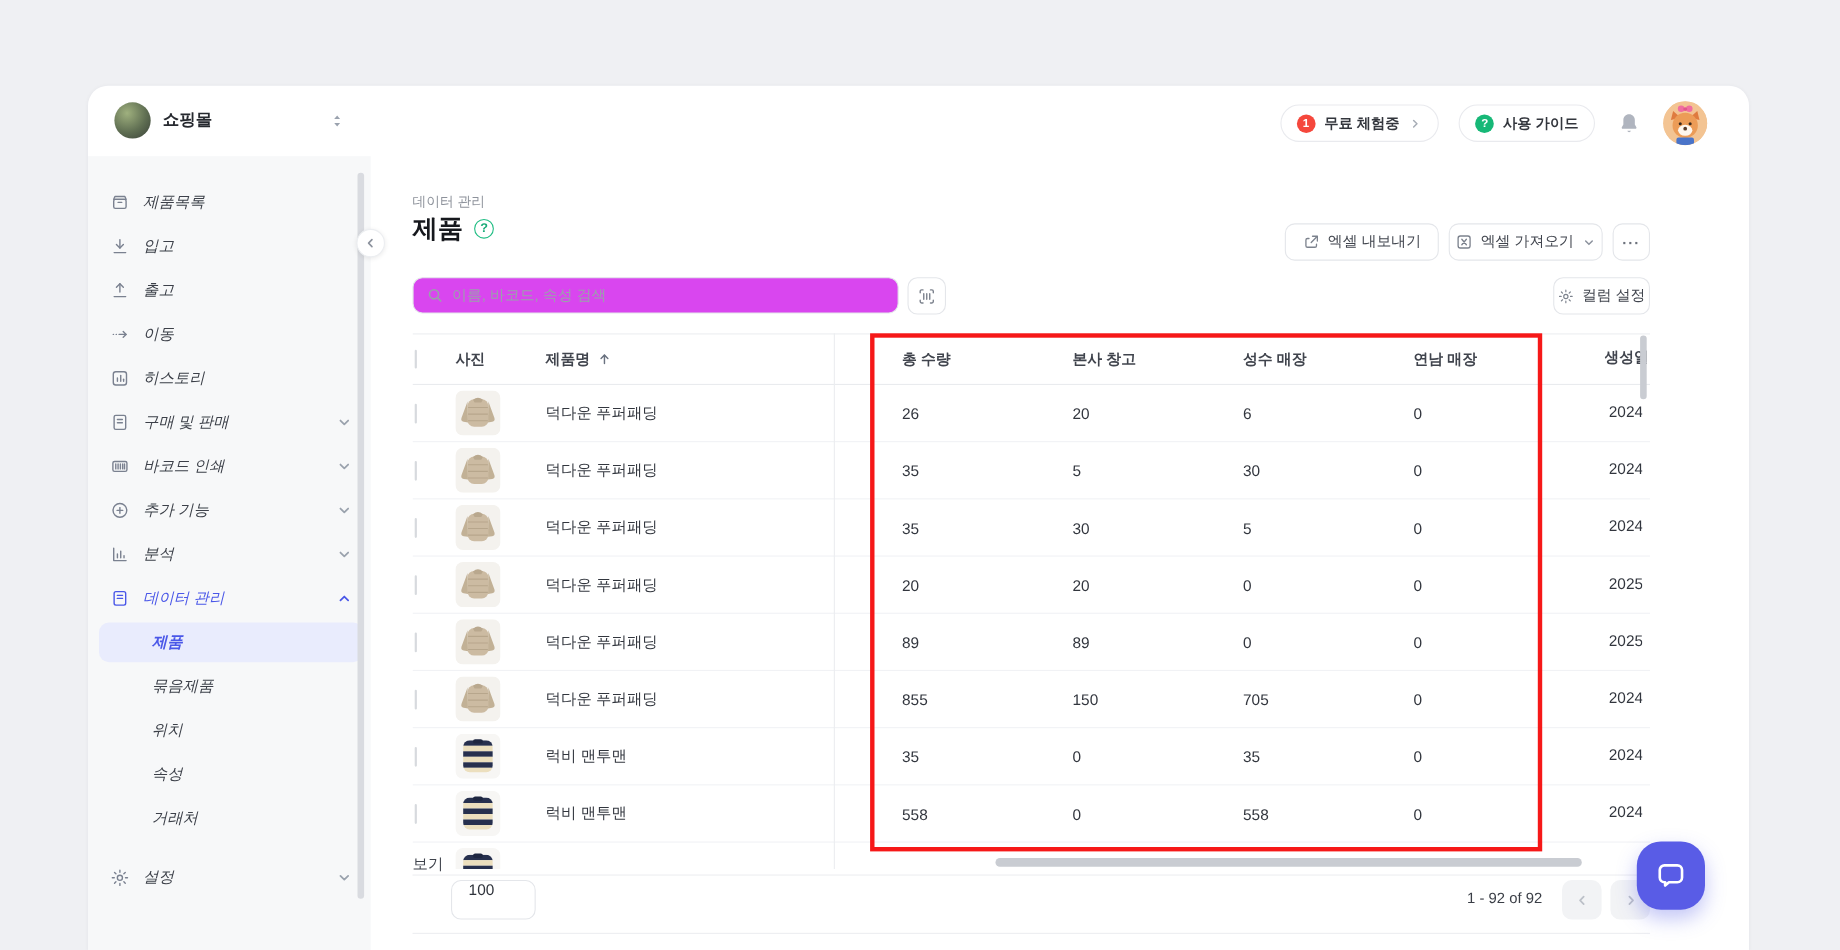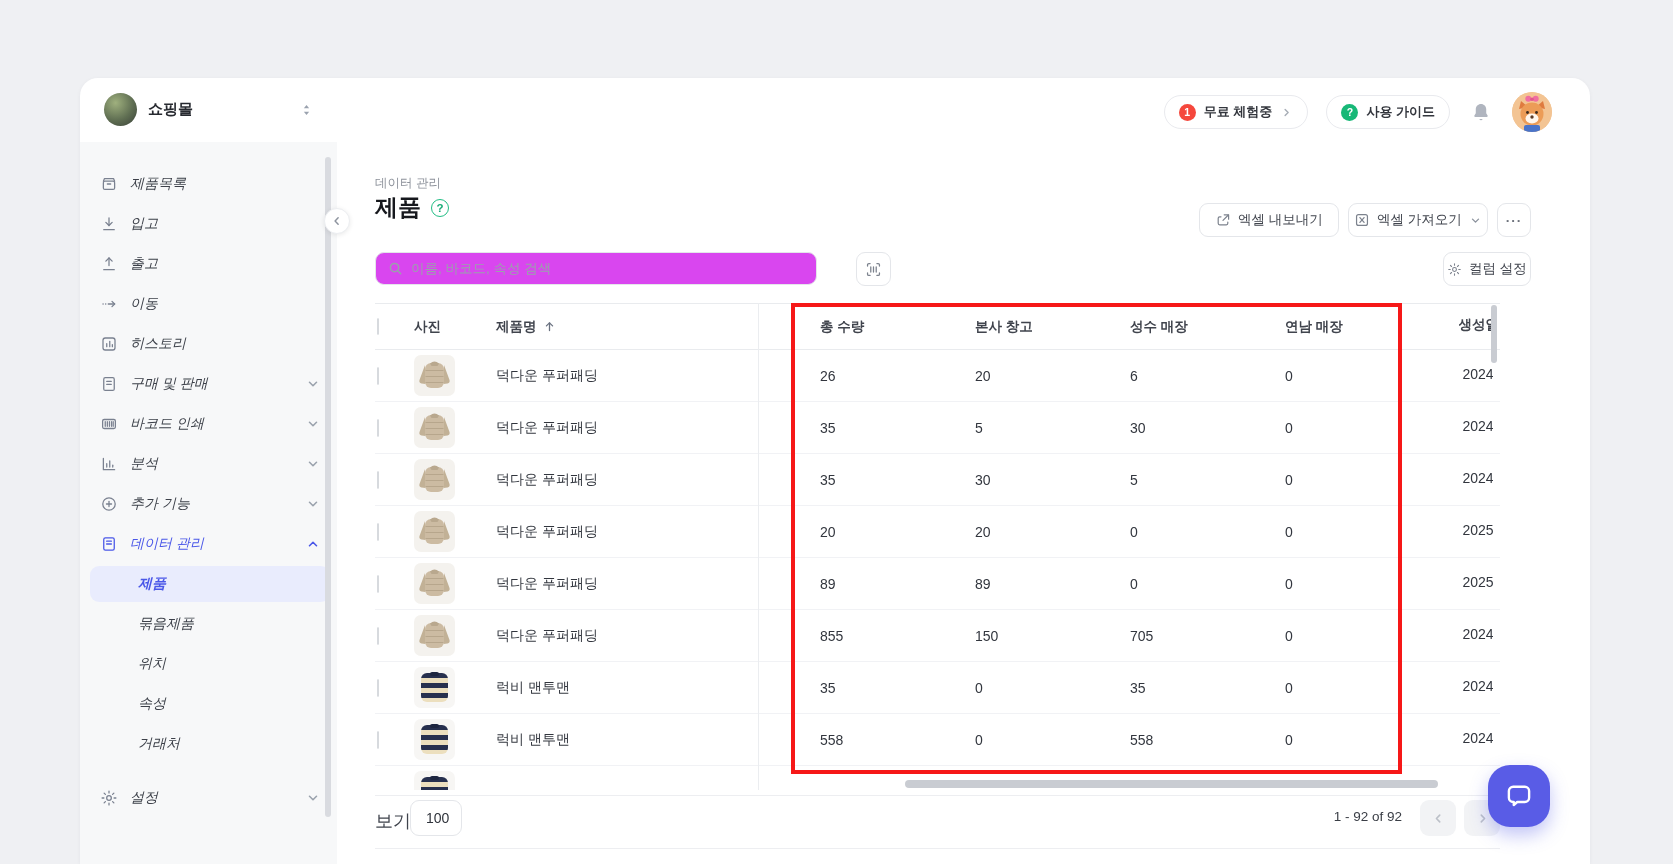--- a/index.html
+++ b/index.html
@@ -54,21 +54,21 @@
     display:flex; align-items:center; justify-content:center; color:#8d939e; z-index:8; cursor:pointer; }
   .collapse svg { width:14px; height:14px; }
   
   .breadcrumb { position:absolute; left:295px; top:97px; font-size:12.5px; color:#8d929b; }
   .pagetitle { position:absolute; left:295px; top:114px; display:flex; align-items:center; gap:10px;
     font-size:23px; font-weight:700; color:#16181d; }
   .help-badge { width:18px; height:18px; border-radius:50%; border:1.6px solid #21bd84; color:#19ab77;
     font-size:11.5px; font-weight:700; display:flex; align-items:center; justify-content:center; cursor:pointer; }
   .btn { position:absolute; height:34px; border:1px solid #e4e6ea; border-radius:9px; background:#fff;
     display:flex; align-items:center; justify-content:center; gap:7px; font-size:13.5px;
-    color:#41454e; font-weight:500; cursor:pointer;margin-left:31px; }
+    color:#41454e; font-weight:500; cursor:pointer; }
   .btn svg { flex:none; }
   .btn-ic { color:#7c828d; display:inline-flex; }
   #btn-export { left:1088px; top:125px; width:140px; }
   #btn-import { left:1237px; top:125px; width:140px; }
   #btn-more   { left:1386px; top:125px; width:34px; font-weight:700; letter-spacing:1px; color:#6d727c; }
   #btn-cols   { left:1332px; top:174px; width:88px; }
   .searchbox { position:absolute; left:295px; top:174px; width:442px; height:33px;
     border:1px solid #e4e6ea; border-radius:9px; background:#d946ef;
     display:flex; align-items:center; gap:8px; padding:0 12px; }
   .searchbox svg { flex:none; color:#9aa1ab; }
@@ -95,23 +95,23 @@
   .vdiv { position:absolute; left:678px; top:225px; width:1px; height:487px; background:#ebedf0; }
   .redbox { position:absolute; left:711px; top:225px; width:611px; height:471px;
     border:4px solid #f61818; z-index:40; pointer-events:none; }
   .hscroll { position:absolute; left:825px; top:702px; width:533px; height:8px; border-radius:4px;
     background:#c9ccd2; z-index:30; cursor:pointer; }
   .vscroll { position:absolute; left:1411px; top:227px; width:6px; height:58px; border-radius:3px;
     background:#c9ccd2; z-index:30; cursor:pointer; }
   
   .footdiv { position:absolute; left:295px; top:717px; width:1125px; height:1px; background:#edeef1; }
   .bottomdiv { position:absolute; left:295px; top:770px; width:1125px; height:1px; background:#edeef1; }
-  .viewlabel { position:absolute; left:295px; top:731px; font-size:18px; color:#3f434c;text-align:right; }
-  .pagesize { position:absolute; left:330px; top:722px; width:52px; height:36px;
-    border:1px solid #e4e6ea; border-radius:9px; background:#fff; display:flex; align-items:center;
+  .viewlabel { position:absolute; left:295px; top:699px; font-size:14px; color:#3f434c;text-align:right; }
+  .pagesize { position:absolute; left:330px; top:722px; width:77px; height:36px;
+    border:1px solid #e4e6ea; border-radius:9px; background:#fff; display:flex; 
     justify-content:space-between; padding:0 10px 0 15px; font-size:14px; color:#2f333b; cursor:pointer;gap:41px; }
   .pagesize svg { color:#6b7280; }
   .range { position:absolute; left:1192px; top:731px; width:130px; text-align:right;
     font-size:13.5px; color:#3a3e46; }
   .pgbtn { position:absolute; top:722px; width:36px; height:36px; border:none; border-radius:9px;
     background:#f2f3f5; color:#bcc0c8; display:flex; align-items:center; justify-content:center; cursor:default; }
   #pg-prev { left:1340px; } #pg-next { left:1384px; }
   
   .chat { position:absolute; left:1408px; top:687px; width:62px; height:62px; border-radius:22px;
     background:#595ce6; border:none; display:flex; align-items:center; justify-content:center;
@@ -261,42 +261,42 @@
     <span class="lbl">바코드 인쇄</span>
   <span class="chev">
               <svg viewBox="0 0 16 16" fill="none" stroke="currentColor" stroke-width="1.6" stroke-linecap="round" stroke-linejoin="round">
                 <path d="m4.5 6.3 3.5 3.4 3.5-3.4"></path>
               </svg>
             </span>
           </div>
           <div class="item">
     <span class="ic">
               <svg viewBox="0 0 24 24" fill="none" stroke="currentColor" stroke-width="1.7" stroke-linecap="round" stroke-linejoin="round">
+                <circle cx="12" cy="12" r="8.3"></circle>
+                <path d="M12 8.6v6.8"></path>
+                <path d="M8.6 12h6.8"></path>
+              </svg>
+            </span>
+    <span class="lbl">추가 기능</span>
+  <span class="chev">
+              <svg viewBox="0 0 16 16" fill="none" stroke="currentColor" stroke-width="1.6" stroke-linecap="round" stroke-linejoin="round">
+                <path d="m4.5 6.3 3.5 3.4 3.5-3.4"></path>
+              </svg>
+            </span>
+          </div>
+          <div class="item">
+    <span class="ic">
+              <svg viewBox="0 0 24 24" fill="none" stroke="currentColor" stroke-width="1.7" stroke-linecap="round" stroke-linejoin="round">
                 <path d="M4.5 4.5v15h15"></path>
                 <path d="M9 16v-4.5"></path>
                 <path d="M13 16V8"></path>
                 <path d="M17 16v-2.5"></path>
               </svg>
             </span>
     <span class="lbl">분석</span>
-  <span class="chev">
-              <svg viewBox="0 0 16 16" fill="none" stroke="currentColor" stroke-width="1.6" stroke-linecap="round" stroke-linejoin="round">
-                <path d="m4.5 6.3 3.5 3.4 3.5-3.4"></path>
-              </svg>
-            </span>
-          </div>
-          <div class="item">
-    <span class="ic">
-              <svg viewBox="0 0 24 24" fill="none" stroke="currentColor" stroke-width="1.7" stroke-linecap="round" stroke-linejoin="round">
-                <circle cx="12" cy="12" r="8.3"></circle>
-                <path d="M12 8.6v6.8"></path>
-                <path d="M8.6 12h6.8"></path>
-              </svg>
-            </span>
-    <span class="lbl">추가 기능</span>
   <span class="chev">
               <svg viewBox="0 0 16 16" fill="none" stroke="currentColor" stroke-width="1.6" stroke-linecap="round" stroke-linejoin="round">
                 <path d="m4.5 6.3 3.5 3.4 3.5-3.4"></path>
               </svg>
             </span>
           </div>
           <div class="item active">
     <span class="ic">
               <svg viewBox="0 0 24 24" fill="none" stroke="currentColor" stroke-width="1.7" stroke-linecap="round" stroke-linejoin="round">
                 <rect x="5" y="3.8" width="14" height="16.4" rx="2.2"></rect>

